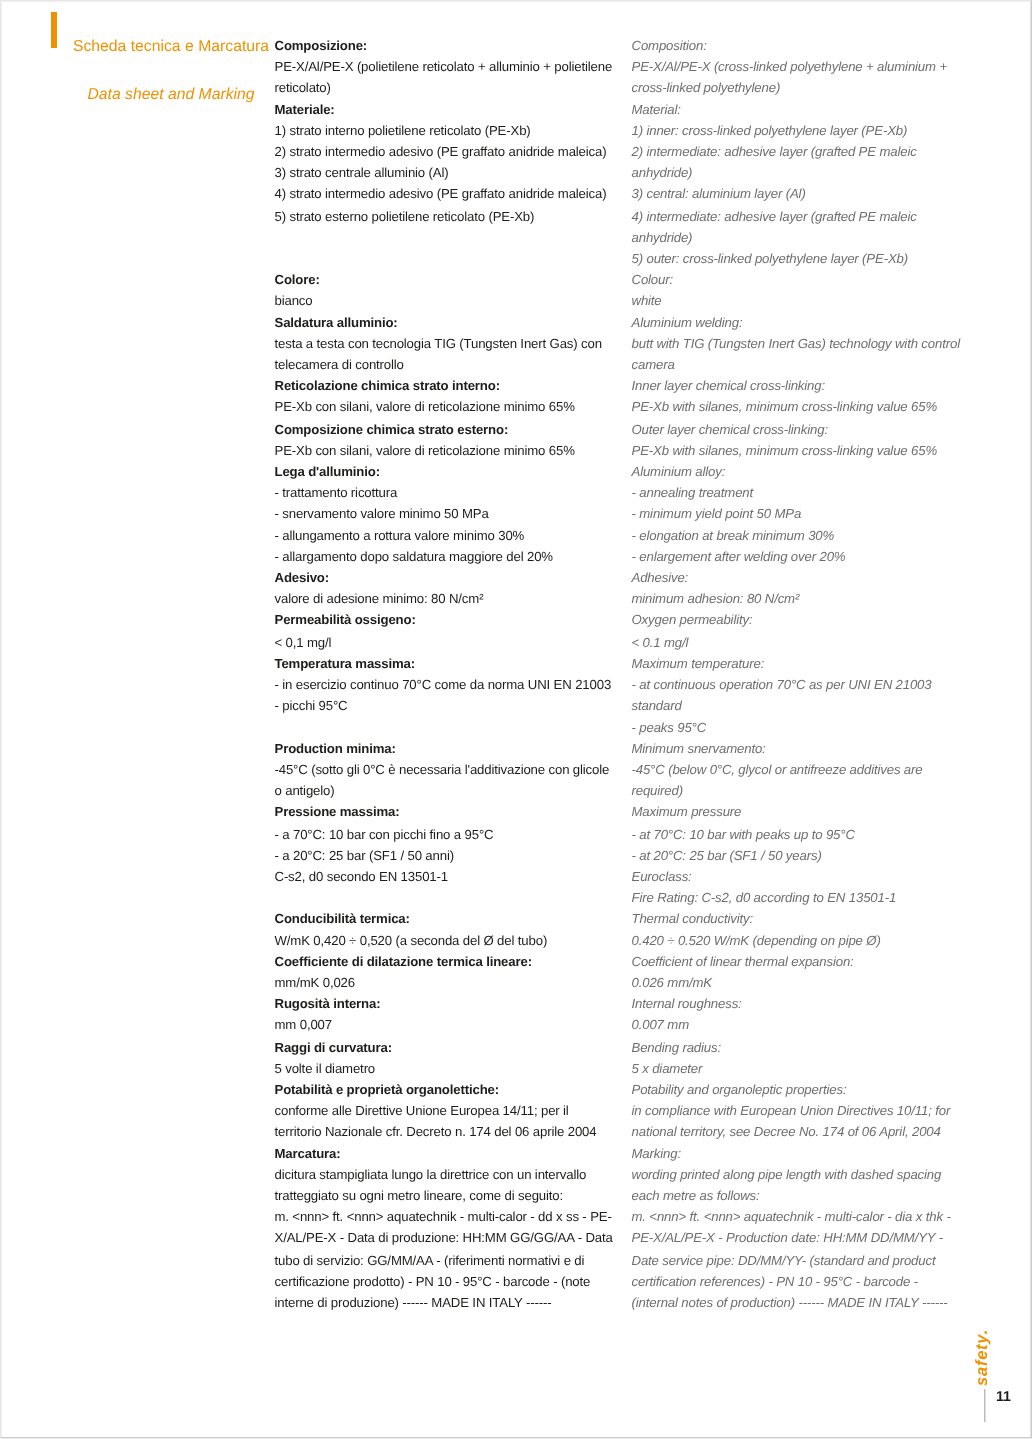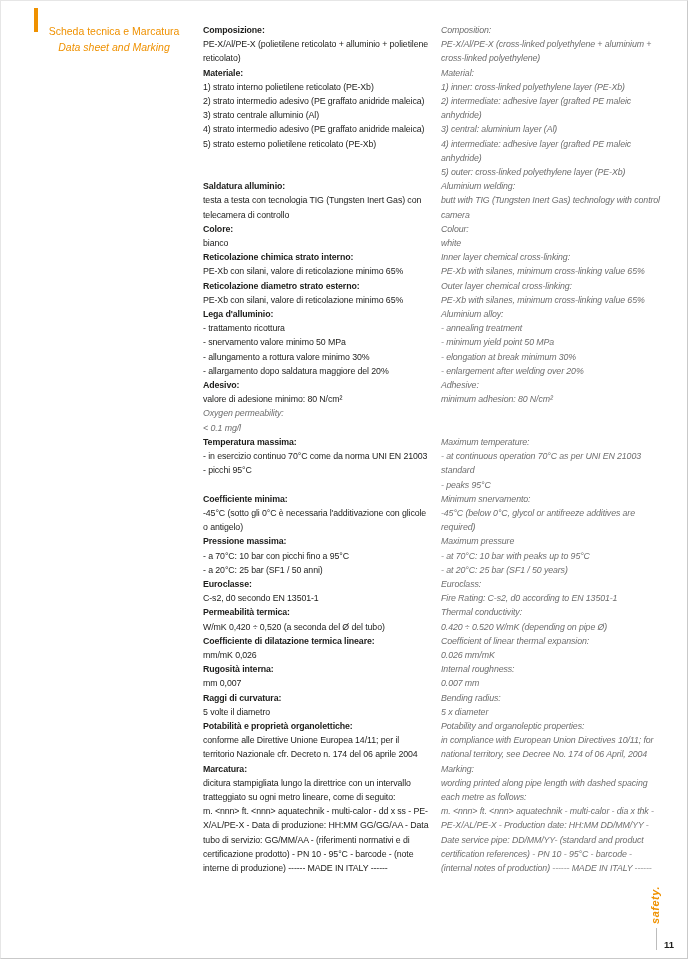--- a/index.html
+++ b/index.html
@@ -23,44 +23,44 @@
     position:absolute; left:33px; top:7px;
     width:4px; height:24px;
     background:var(--accent);
   }
   .header {
     position:absolute; left:38px; top:24px; width:150px;
     text-align:center; color:var(--accent);
     line-height:13px;
   }
   .h-it { font-size:10.5px; font-weight:400; }
-  .h-en { font-size:10.5px; font-style:italic; margin-top:3px; }
+  .h-en { font-size:10.5px; font-style:italic; margin-top:19px; }
 
   .content {
-    position:absolute; left:202px; top:22px; width:462px;
+    position:absolute; left:182px; top:22px; width:462px;
   }
   .row { display:flex; align-items:flex-start; }
   .col { font-size:8.8px; line-height:14.2px; letter-spacing:-0.1px; }
   .col-it { width:238px; padding-right:12px; color:var(--ink-it); }
   .col-en { width:224px; color:var(--ink-en); font-style:italic; }
   .col-it .h { font-weight:bold; }
   .col-en .h { font-weight:400;font-style:italic; }
   .b { white-space:pre-line; }
 
   .brand {
     position:absolute; right:26px; bottom:34px;
     writing-mode:vertical-rl;
     transform:rotate(180deg);
     color:var(--accent);
     font-style:italic; font-weight:bold;
     font-size:11px; letter-spacing:0.5px;
   }
   .pagenum-wrap {
     position:absolute; right:13px; bottom:8px;
-    display:flex; align-items:flex-end; gap:7px;
+    display:flex; align-items:flex-start; gap:7px;
     height:24px;
     margin-left:36px;
   }
   .pagenum-line { width:1px; height:22px; background:#bcbcbc; }
   .pagenum { font-size:9.5px; font-weight:bold; color:#1d1d1b; }
 </style>
 </head>
 <body>
 
 <div class="page">
@@ -98,54 +98,54 @@
       <div class="b">1) inner: cross-linked polyethylene layer (PE-Xb)
 2) intermediate: adhesive layer (grafted PE maleic anhydride)
 3) central: aluminium layer (Al)
 4) intermediate: adhesive layer (grafted PE maleic anhydride)
 5) outer: cross-linked polyethylene layer (PE-Xb)</div>
     </div>
   </div>
 
   <div class="row">
     <div class="col col-it">
+      <div class="h">Colore:</div>
+      <div class="b">bianco</div>
+    </div>
+    <div class="col col-en">
+      <div class="h">Colour:</div>
+      <div class="b">white</div>
+    </div>
+  </div>
+
+  <div class="row">
+    <div class="col col-it">
       <div class="h">Saldatura alluminio:</div>
       <div class="b">testa a testa con tecnologia TIG (Tungsten Inert Gas) con telecamera di controllo</div>
     </div>
     <div class="col col-en">
       <div class="h">Aluminium welding:</div>
       <div class="b">butt with TIG (Tungsten Inert Gas) technology with control camera</div>
     </div>
   </div>
 
   <div class="row">
     <div class="col col-it">
-      <div class="h">Colore:</div>
-      <div class="b">bianco</div>
-    </div>
-    <div class="col col-en">
-      <div class="h">Colour:</div>
-      <div class="b">white</div>
-    </div>
-  </div>
-
-  <div class="row">
-    <div class="col col-it">
       <div class="h">Reticolazione chimica strato interno:</div>
       <div class="b">PE-Xb con silani, valore di reticolazione minimo 65%</div>
     </div>
     <div class="col col-en">
       <div class="h">Inner layer chemical cross-linking:</div>
       <div class="b">PE-Xb with silanes, minimum cross-linking value 65%</div>
     </div>
   </div>
 
   <div class="row">
     <div class="col col-it">
-      <div class="h">Reticolazione diametro strato esterno:</div>
+      <div class="h">Composizione chimica strato esterno:</div>
       <div class="b">PE-Xb con silani, valore di reticolazione minimo 65%</div>
     </div>
     <div class="col col-en">
       <div class="h">Outer layer chemical cross-linking:</div>
       <div class="b">PE-Xb with silanes, minimum cross-linking value 65%</div>
     </div>
   </div>
 
   <div class="row">
     <div class="col col-it">
@@ -169,20 +169,24 @@
       <div class="h">Adesivo:</div>
       <div class="b">valore di adesione minimo: 80 N/cm²</div>
     </div>
     <div class="col col-en">
       <div class="h">Adhesive:</div>
       <div class="b">minimum adhesion: 80 N/cm²</div>
     </div>
   </div>
 
   <div class="row">
+    <div class="col col-it">
+      <div class="h">Permeabilità ossigeno:</div>
+      <div class="b">&lt; 0,1 mg/l</div>
+    </div>
     <div class="col col-en">
       <div class="h">Oxygen permeability:</div>
       <div class="b">&lt; 0.1 mg/l</div>
     </div>
   </div>
 
   <div class="row">
     <div class="col col-it">
       <div class="h">Temperatura massima:</div>
       <div class="b">- in esercizio continuo 70°C come da norma UNI EN 21003
@@ -190,21 +194,21 @@
     </div>
     <div class="col col-en">
       <div class="h">Maximum temperature:</div>
       <div class="b">- at continuous operation 70°C as per UNI EN 21003 standard
 - peaks 95°C</div>
     </div>
   </div>
 
   <div class="row">
     <div class="col col-it">
-      <div class="h">Coefficiente minima:</div>
+      <div class="h">Production minima:</div>
       <div class="b">-45°C (sotto gli 0°C è necessaria l'additivazione con glicole o antigelo)</div>
     </div>
     <div class="col col-en">
       <div class="h">Minimum snervamento:</div>
       <div class="b">-45°C (below 0°C, glycol or antifreeze additives are required)</div>
     </div>
   </div>
 
   <div class="row">
     <div class="col col-it">
@@ -214,32 +218,31 @@
     </div>
     <div class="col col-en">
       <div class="h">Maximum pressure</div>
       <div class="b">- at 70°C: 10 bar with peaks up to 95°C
 - at 20°C: 25 bar (SF1 / 50 years)</div>
     </div>
   </div>
 
   <div class="row">
     <div class="col col-it">
-      <div class="h">Euroclasse:</div>
       <div class="b">C-s2, d0 secondo EN 13501-1</div>
     </div>
     <div class="col col-en">
       <div class="h">Euroclass:</div>
       <div class="b">Fire Rating: C-s2, d0 according to EN 13501-1</div>
     </div>
   </div>
 
   <div class="row">
     <div class="col col-it">
-      <div class="h">Permeabilità termica:</div>
+      <div class="h">Conducibilità termica:</div>
       <div class="b">W/mK 0,420 ÷ 0,520 (a seconda del Ø del tubo)</div>
     </div>
     <div class="col col-en">
       <div class="h">Thermal conductivity:</div>
       <div class="b">0.420 ÷ 0.520 W/mK (depending on pipe Ø)</div>
     </div>
   </div>
 
   <div class="row">
     <div class="col col-it">

